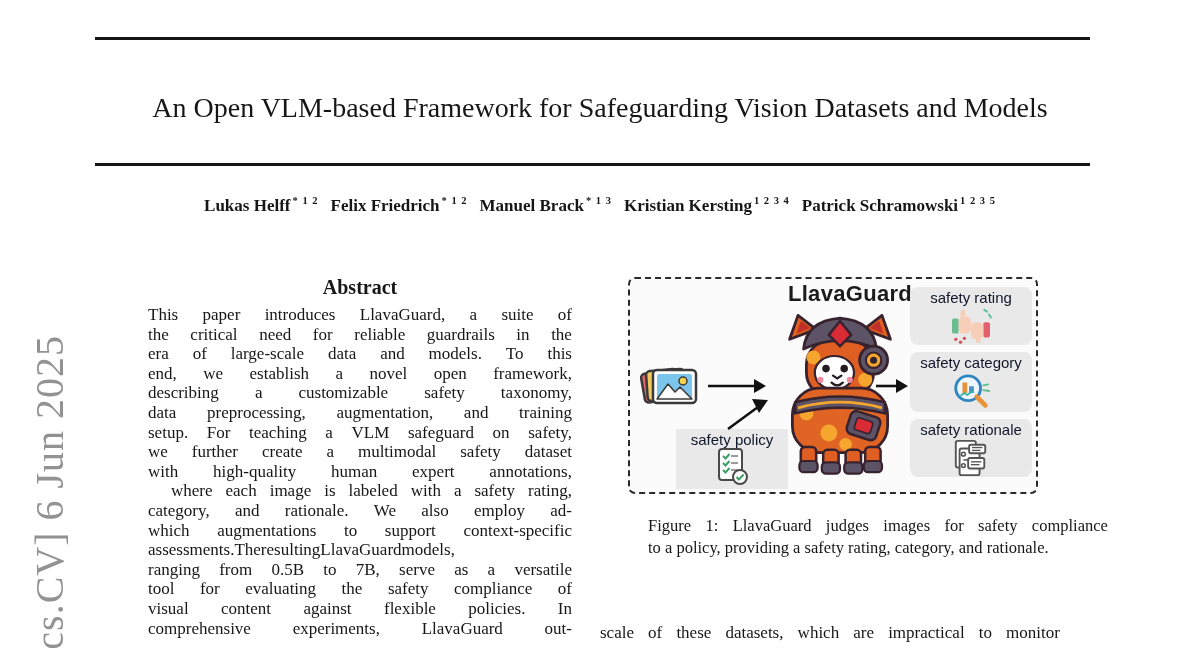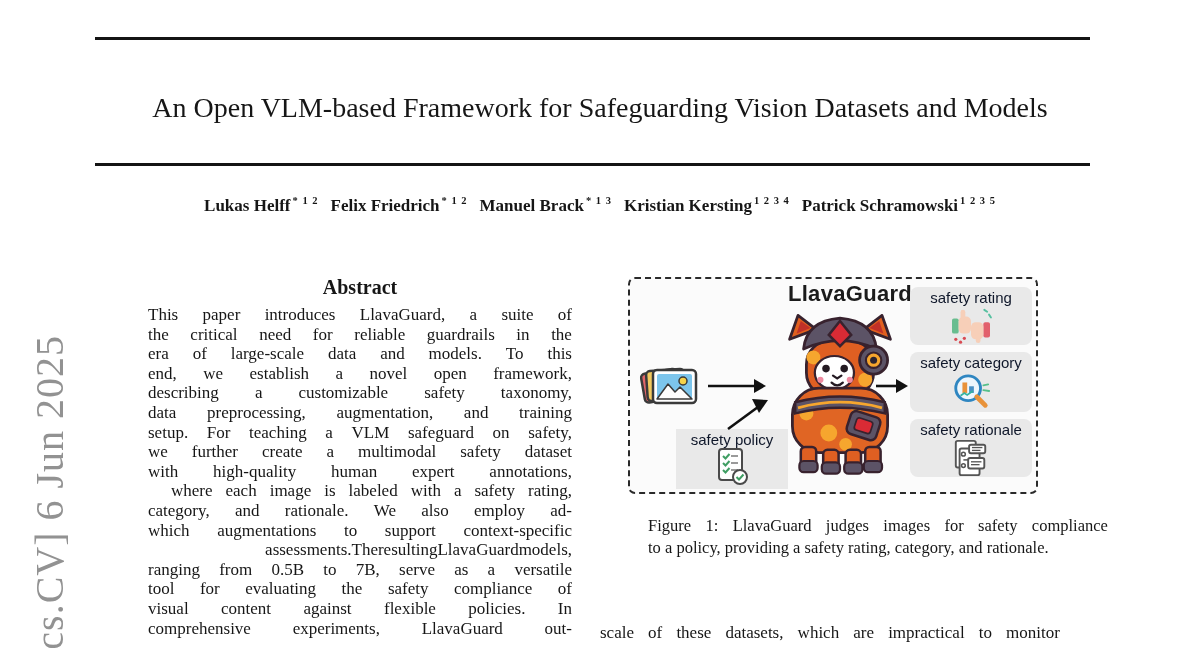--- a/index.html
+++ b/index.html
@@ -185,21 +185,21 @@
         <span>employ</span>
         <span>ad-</span>
       </div>
     <div class="jline" style="display: flex; justify-content: space-between;">
         <span>which</span>
         <span>augmentations</span>
         <span>to</span>
         <span>support</span>
         <span>context-specific</span>
       </div>
-    <div class="jline" style="display: flex; justify-content: flex-end;">
+    <div class="jline" style="display: flex; justify-content: flex-start;">
         <span>assessments.</span>
         <span>The</span>
         <span>resulting</span>
         <span>LlavaGuard</span>
         <span>models,</span>
       </div>
     <div class="jline" style="display: flex; justify-content: space-between;">
         <span>ranging</span>
         <span>from</span>
         <span>0.5B</span>

